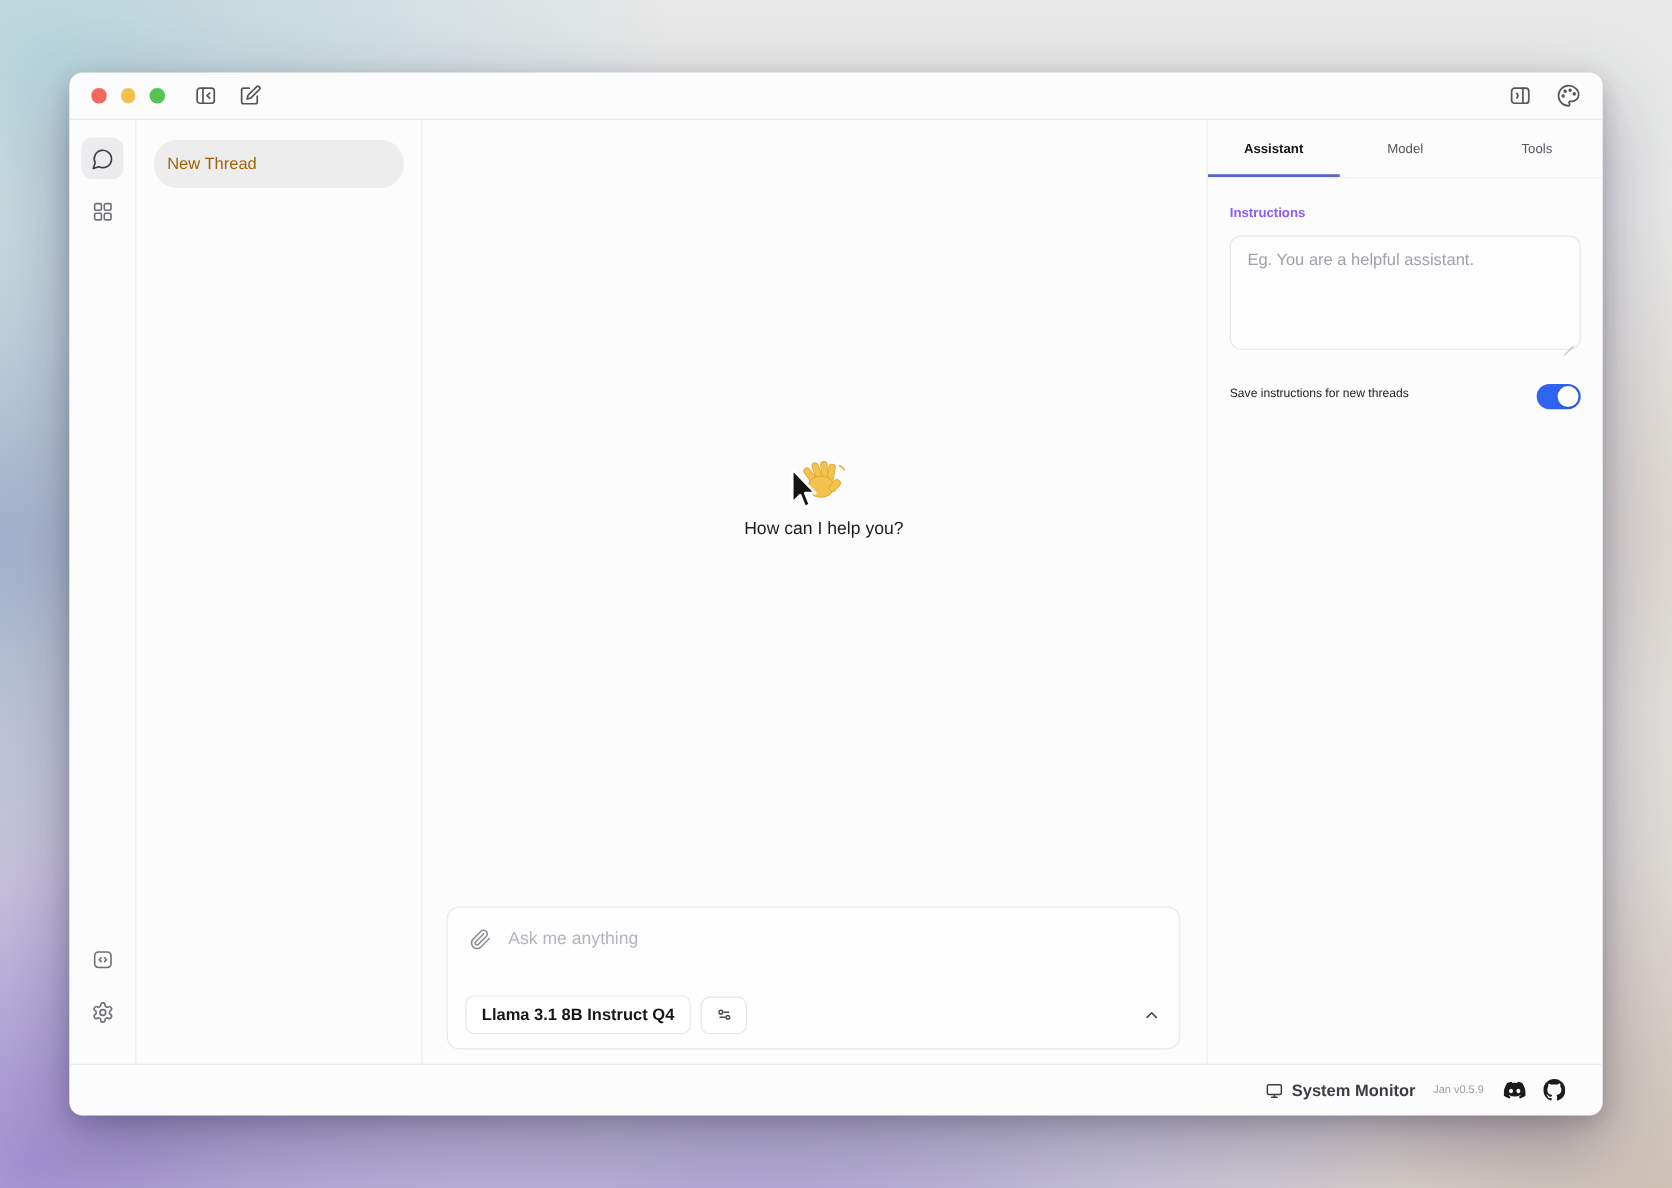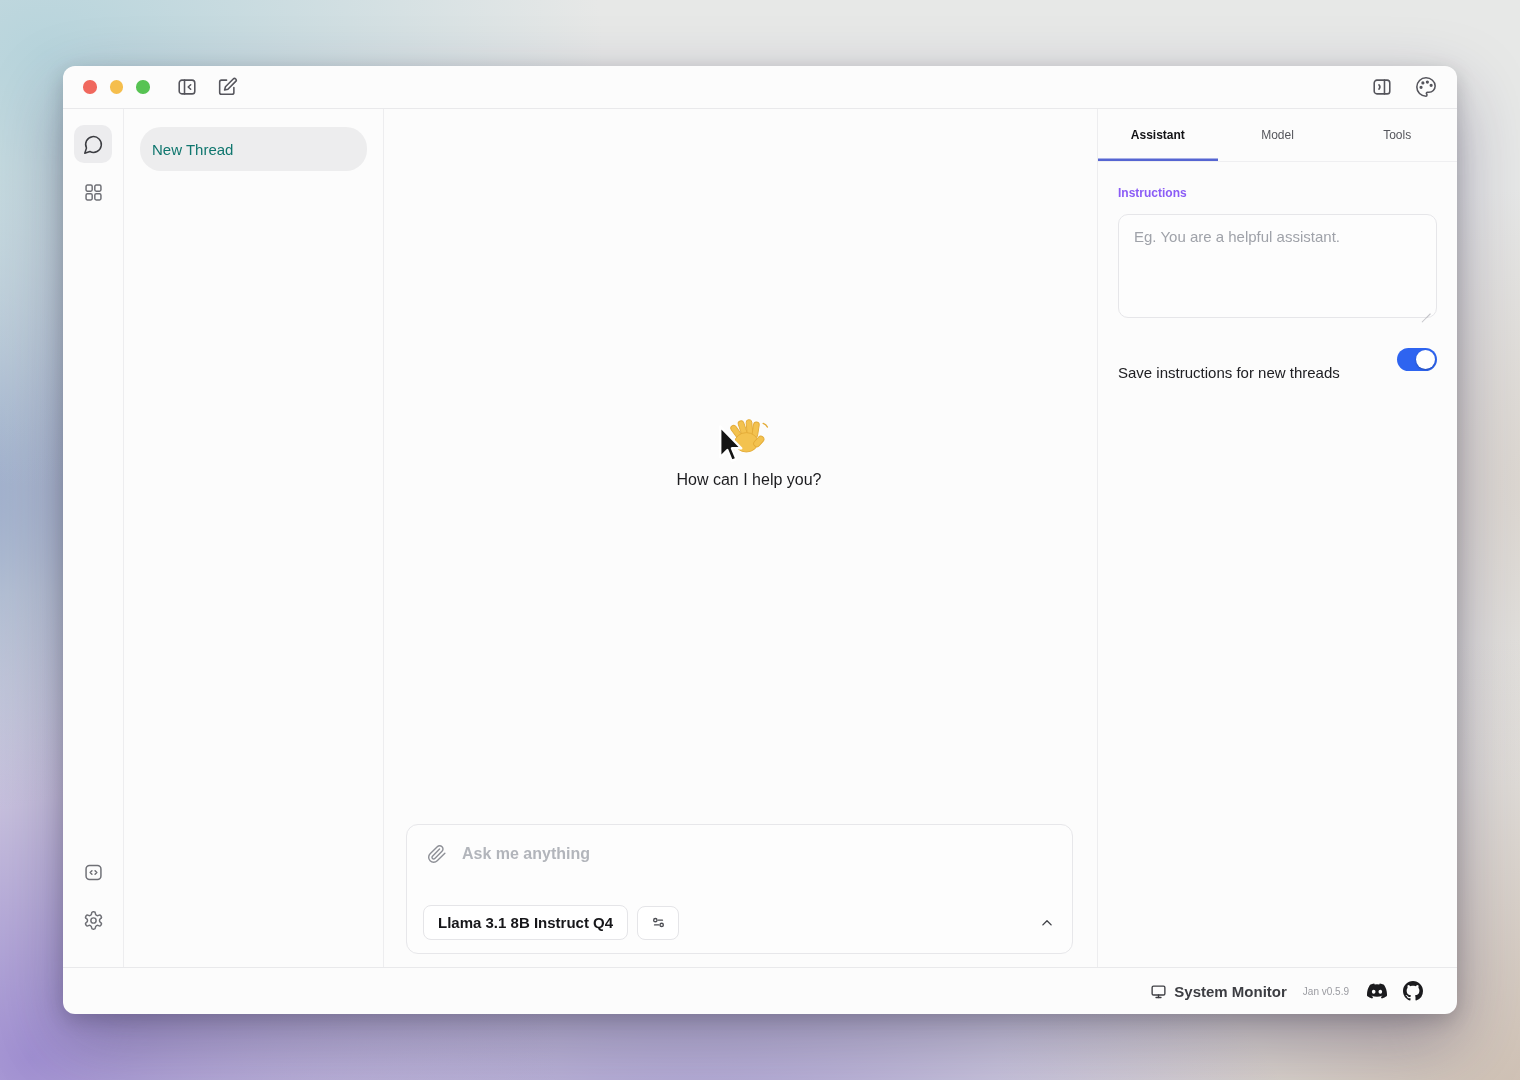--- a/index.html
+++ b/index.html
@@ -29,52 +29,52 @@
   .ic{display:inline-flex;align-items:center;justify-content:center;cursor:default;}
   .ic svg{display:block;}
   
   .body{flex:1;display:flex;min-height:0;}
   .rail{flex:0 0 60px;border-right:1px solid #ededef;display:flex;flex-direction:column;align-items:center;padding:16px 0 18px;}
   .rail .slot{width:38px;height:38px;border-radius:10px;display:flex;align-items:center;justify-content:center;color:#6f7076;margin-bottom:10px;}
   .rail .slot.active{background:#ececee;color:#3c3d42;}
   .rail .spacer{flex:1;}
   .threads{flex:0 0 260px;border-right:1px solid #ededef;padding:18px 16px;box-sizing:border-box;}
   .thread-item{height:44px;border-radius:21px;background:#ededee;display:flex;align-items:center;padding:0 12px;
-    font-size:15px;font-weight:500;color:#0f766e;}
+    font-size:15px;font-weight:500;color:#a16207;}
   .main{flex:1;position:relative;min-width:0;}
   .greeting{position:absolute;left:17px;right:0;top:306px;text-align:center;}
   .greeting .hand{display:inline-block;}
   .greeting .text{margin-top:10px;font-size:16px;font-weight:500;color:#1c1c1f;}
   .cursor{position:absolute;left:328px;top:314px;pointer-events:none;}
   
   .composer{position:absolute;left:22px;right:24px;bottom:13px;height:130px;border:1px solid #e7e7ea;border-radius:12px;
     background:#fdfdfd;box-sizing:border-box;}
   .composer .row1{display:flex;align-items:center;gap:13px;padding:19px 20px 0;color:#8d8f96;}
-  .composer input{flex:1;border:none;outline:none;background:transparent;font-size:16px;color:#0f172a;font-family:inherit;font-weight:bold;}
+  .composer input{flex:1;border:none;outline:none;background:transparent;font-size:16px;color:#0f172a;font-family:inherit;}
   .composer input::placeholder{color:#b2b5bb;}
   .composer .row2{position:absolute;left:16px;right:16px;bottom:13px;display:flex;align-items:center;gap:9px;}
   .model-pill{border:1px solid #e5e5e8;border-radius:8px;background:#fff;padding:8px 14px;font-size:15px;font-weight:700;color:#17171a;cursor:default;}
   .sq-btn{border:1px solid #e5e5e8;border-radius:8px;background:#fff;width:42px;height:34px;display:flex;align-items:center;justify-content:center;color:#4b4c52;}
   .chev{margin-left:auto;color:#3f4046;display:flex;align-items:center;}
   
   .panel{flex:0 0 360px;border-left:1px solid #ededef;display:flex;flex-direction:column;box-sizing:border-box;}
   .tabs{display:flex;height:52px;flex:0 0 52px;border-bottom:1px solid #efeff1;}
   .tab{flex:1;display:flex;align-items:center;justify-content:center;font-size:12px;color:#55565c;cursor:default;}
   .tab.active{color:#121215;font-weight:700;box-shadow:inset 0 -2.5px 0 var(--accent,#5565d2);}
   .panel-content{padding:24px 20px;}
   .panel-h{font-size:12px;font-weight:700;color:#8b5cf6;margin:0 0 14px;}
   .ta-wrap{position:relative;}
   textarea.instructions{width:100%;height:104px;box-sizing:border-box;border:1px solid #e6e6e9;border-radius:10px;background:#fdfdfd;
     padding:13px 15px;font-size:15px;color:#18181b;resize:none;font-family:inherit;outline:none;}
   textarea.instructions::placeholder{color:#9fa2a9;}
   .grip{position:absolute;right:6px;bottom:7px;width:11px;height:11px;}
   .grip::before{content:"";position:absolute;right:0;bottom:1px;width:12px;height:1.4px;background:#c4c4c9;transform:rotate(-45deg);transform-origin:100% 100%;}
   .grip::after{content:"";position:absolute;right:0;bottom:1px;width:6px;height:1.4px;background:#c4c4c9;transform:rotate(-45deg);transform-origin:100% 100%;}
   .save-row{display:flex;align-items:flex-start;justify-content:space-between;margin-top:22px;}
-  .save-row .lbl{font-size:15px;line-height:26px;color:#202024;max-width:240px;margin-top:16px;}
+  .save-row .lbl{font-size:11px;line-height:26px;color:#202024;max-width:240px;}
   .toggle{width:40px;height:23px;border-radius:13px;background:var(--toggle,#2e64f0);position:relative;flex:0 0 auto;margin-top:4px;cursor:default;}
   .toggle .knob{position:absolute;top:2px;right:2px;width:19px;height:19px;border-radius:50%;background:#fff;box-shadow:0 1px 2px rgba(0,0,0,.25);}
   
   .footer{flex:0 0 46px;border-top:1px solid #e9e9eb;display:flex;align-items:center;justify-content:flex-end;gap:16px;padding:0 34px;}
   .sysmon{display:flex;align-items:center;gap:7px;font-size:15px;font-weight:700;color:#3c3d42;}
   .version{font-size:10px;color:#9a9ba1;margin-right:2px;}
   .foot-ic{color:#1b1b1e;display:flex;align-items:center;}
 </style>
 </head>
 <body>

